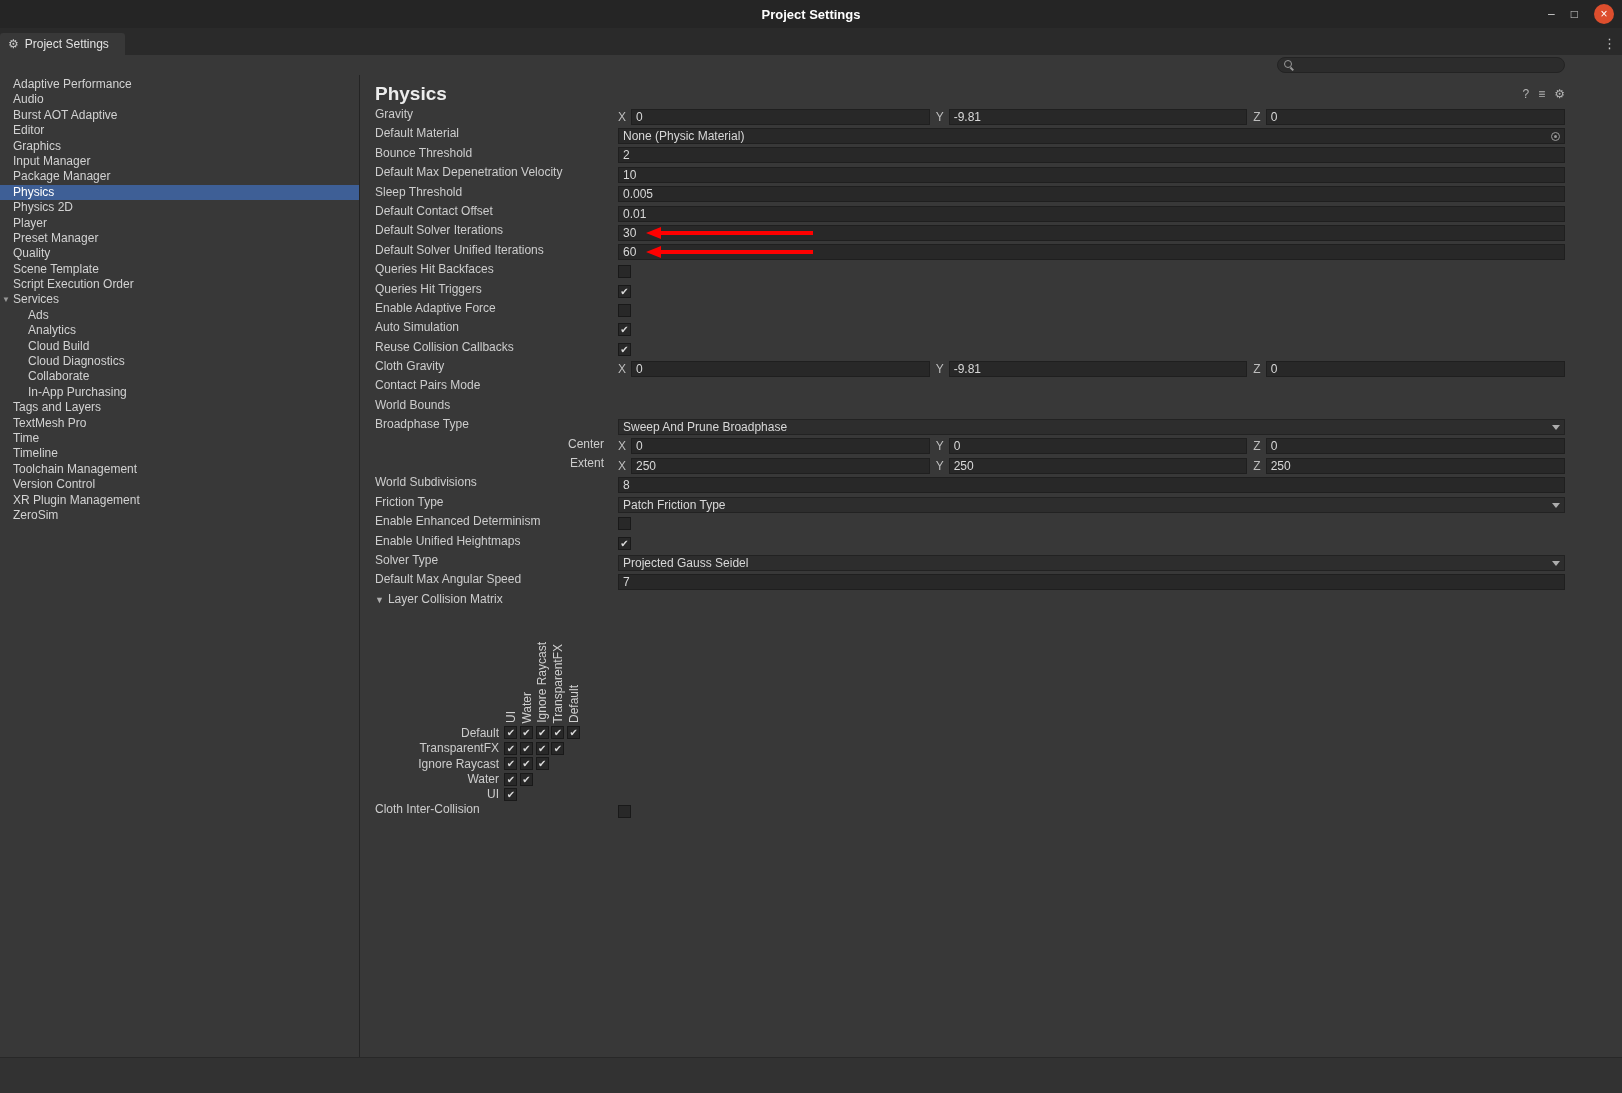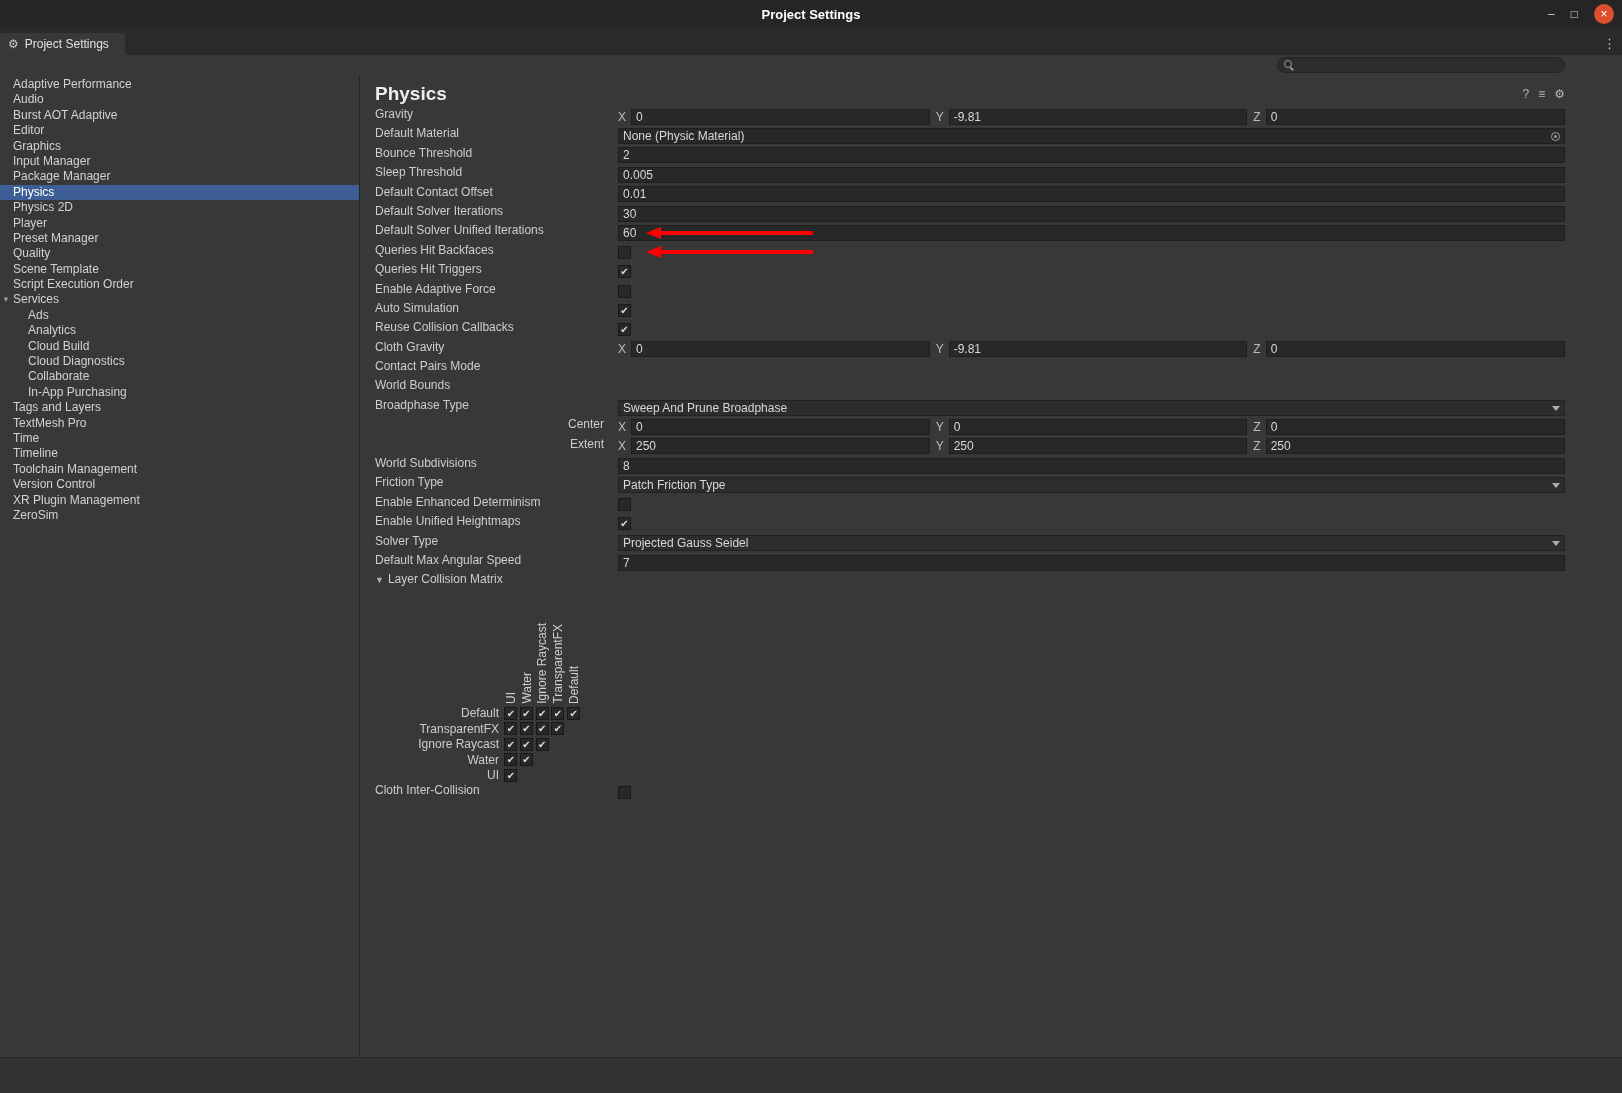--- a/index.html
+++ b/index.html
@@ -175,20 +175,26 @@
             </div>
           </div>
         </div>
         <div class="prow">
           <div class="plabel"><span>Bounce Threshold</span></div>
           <div class="pvalue">
             <input class="field" type="text" value="2" style="">
           </div>
         </div>
         <div class="prow">
+          <div class="plabel"><span>Default Max Depenetration Velocity</span></div>
+          <div class="pvalue">
+            <input class="field" type="text" value="10" style="">
+          </div>
+        </div>
+        <div class="prow">
           <div class="plabel"><span>Sleep Threshold</span></div>
           <div class="pvalue">
             <input class="field" type="text" value="0.005" style="">
           </div>
         </div>
         <div class="prow">
           <div class="plabel"><span>Default Contact Offset</span></div>
           <div class="pvalue">
             <input class="field" type="text" value="0.01" style="">
           </div>

